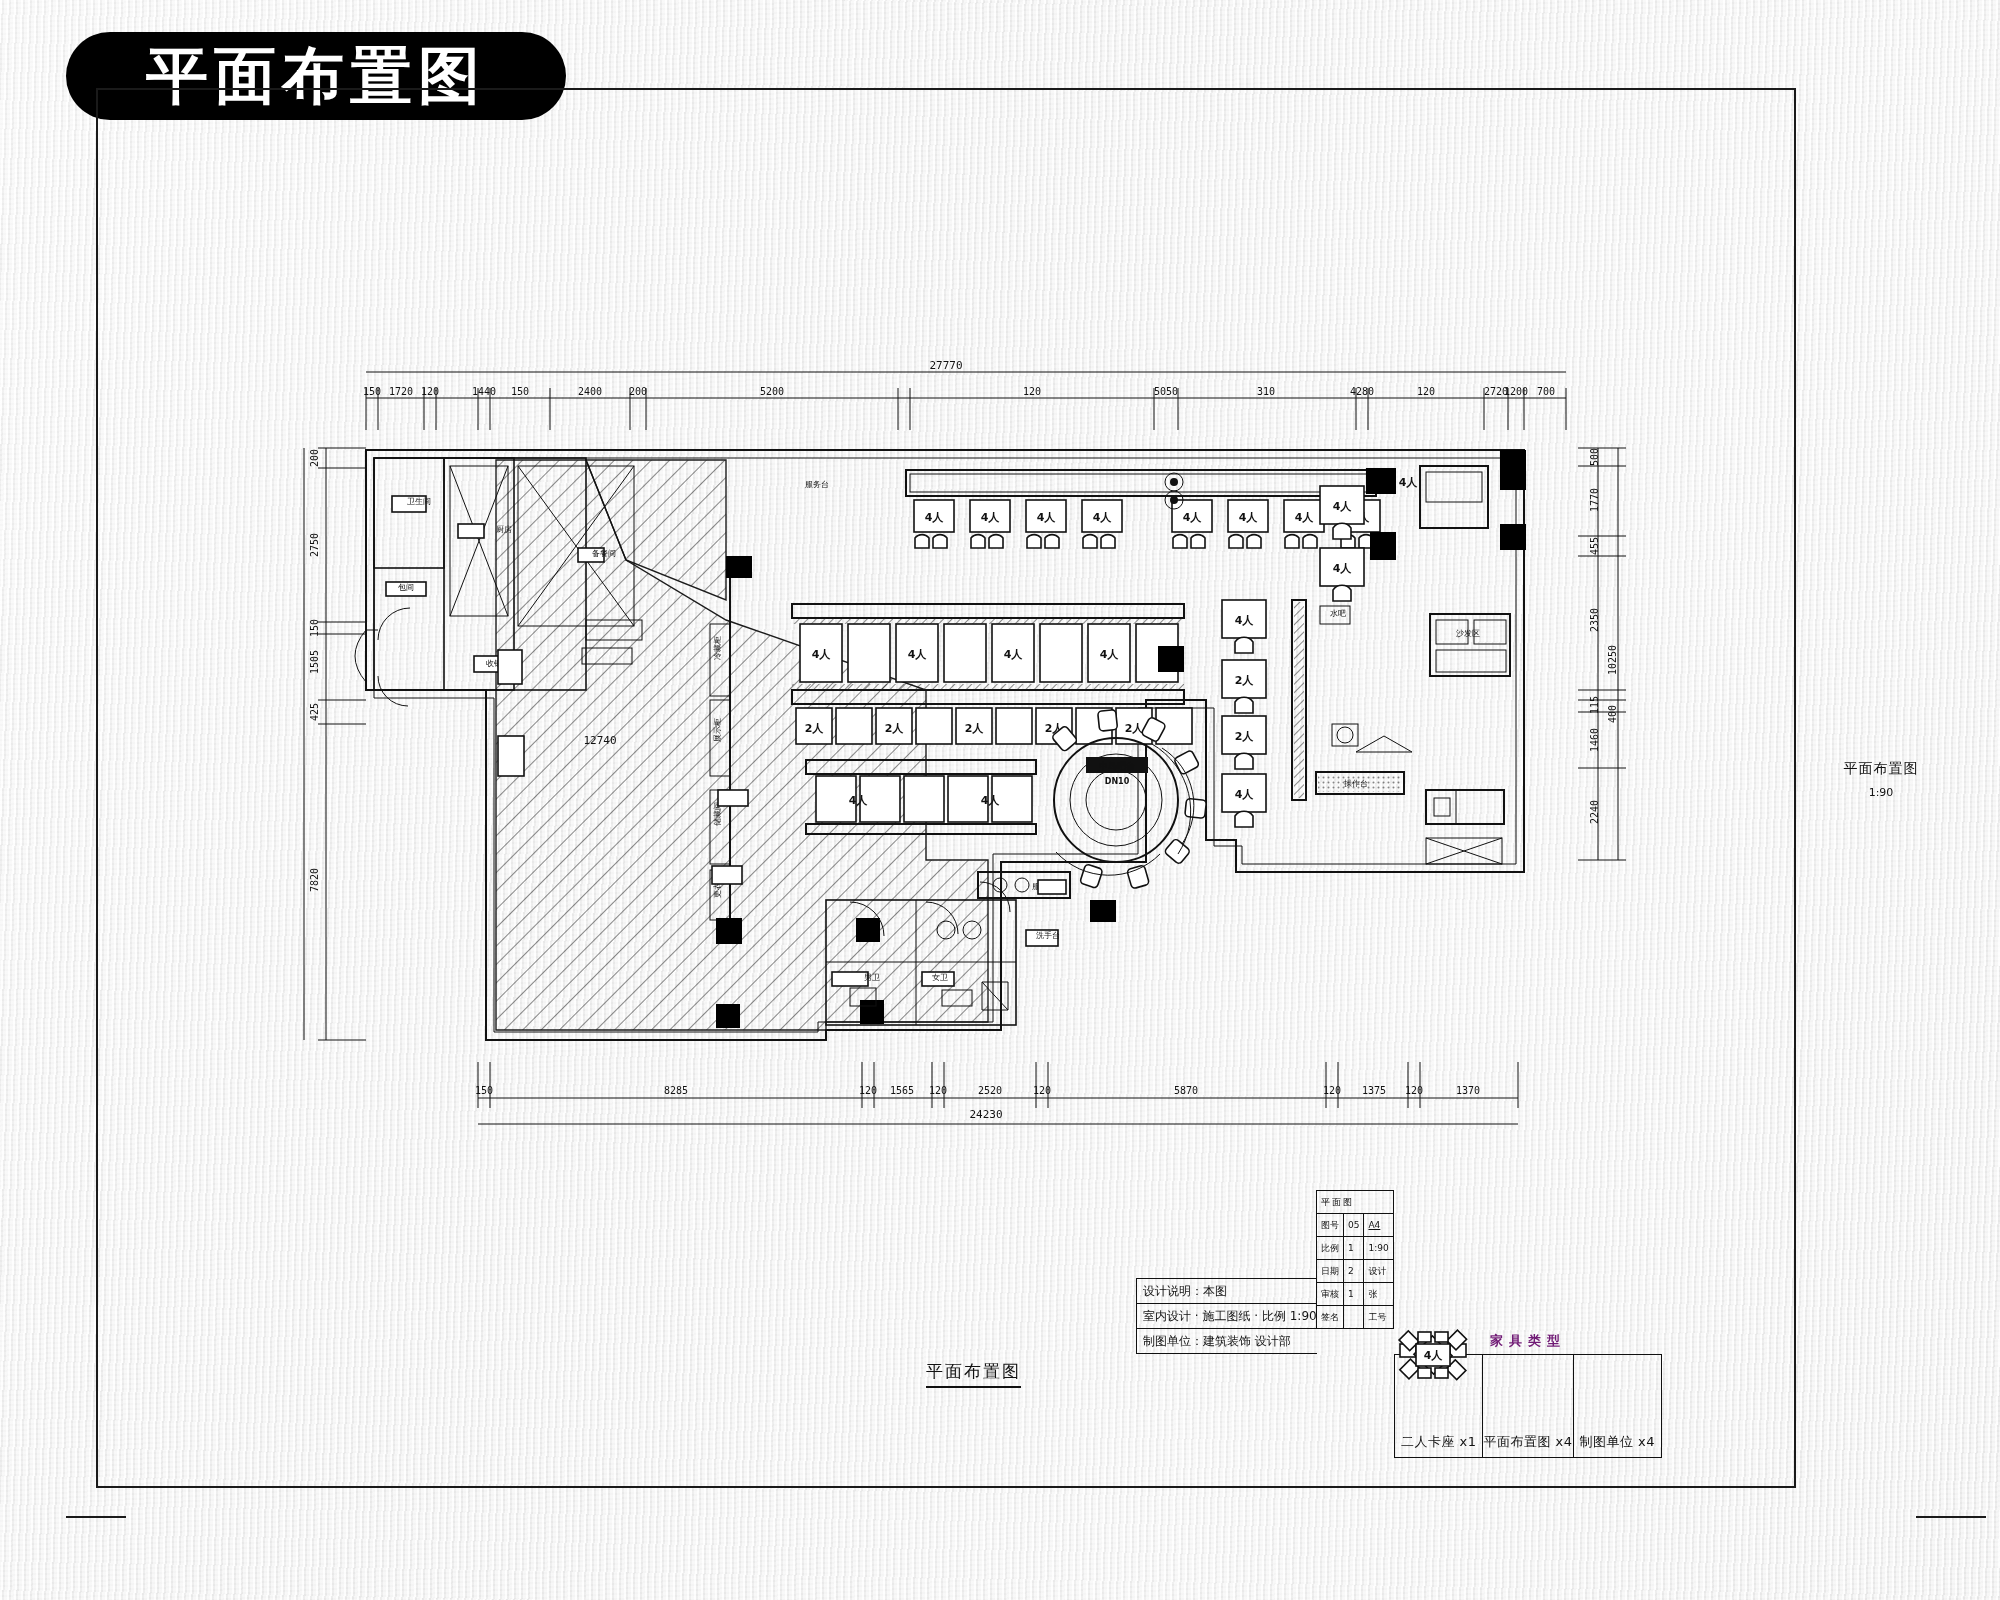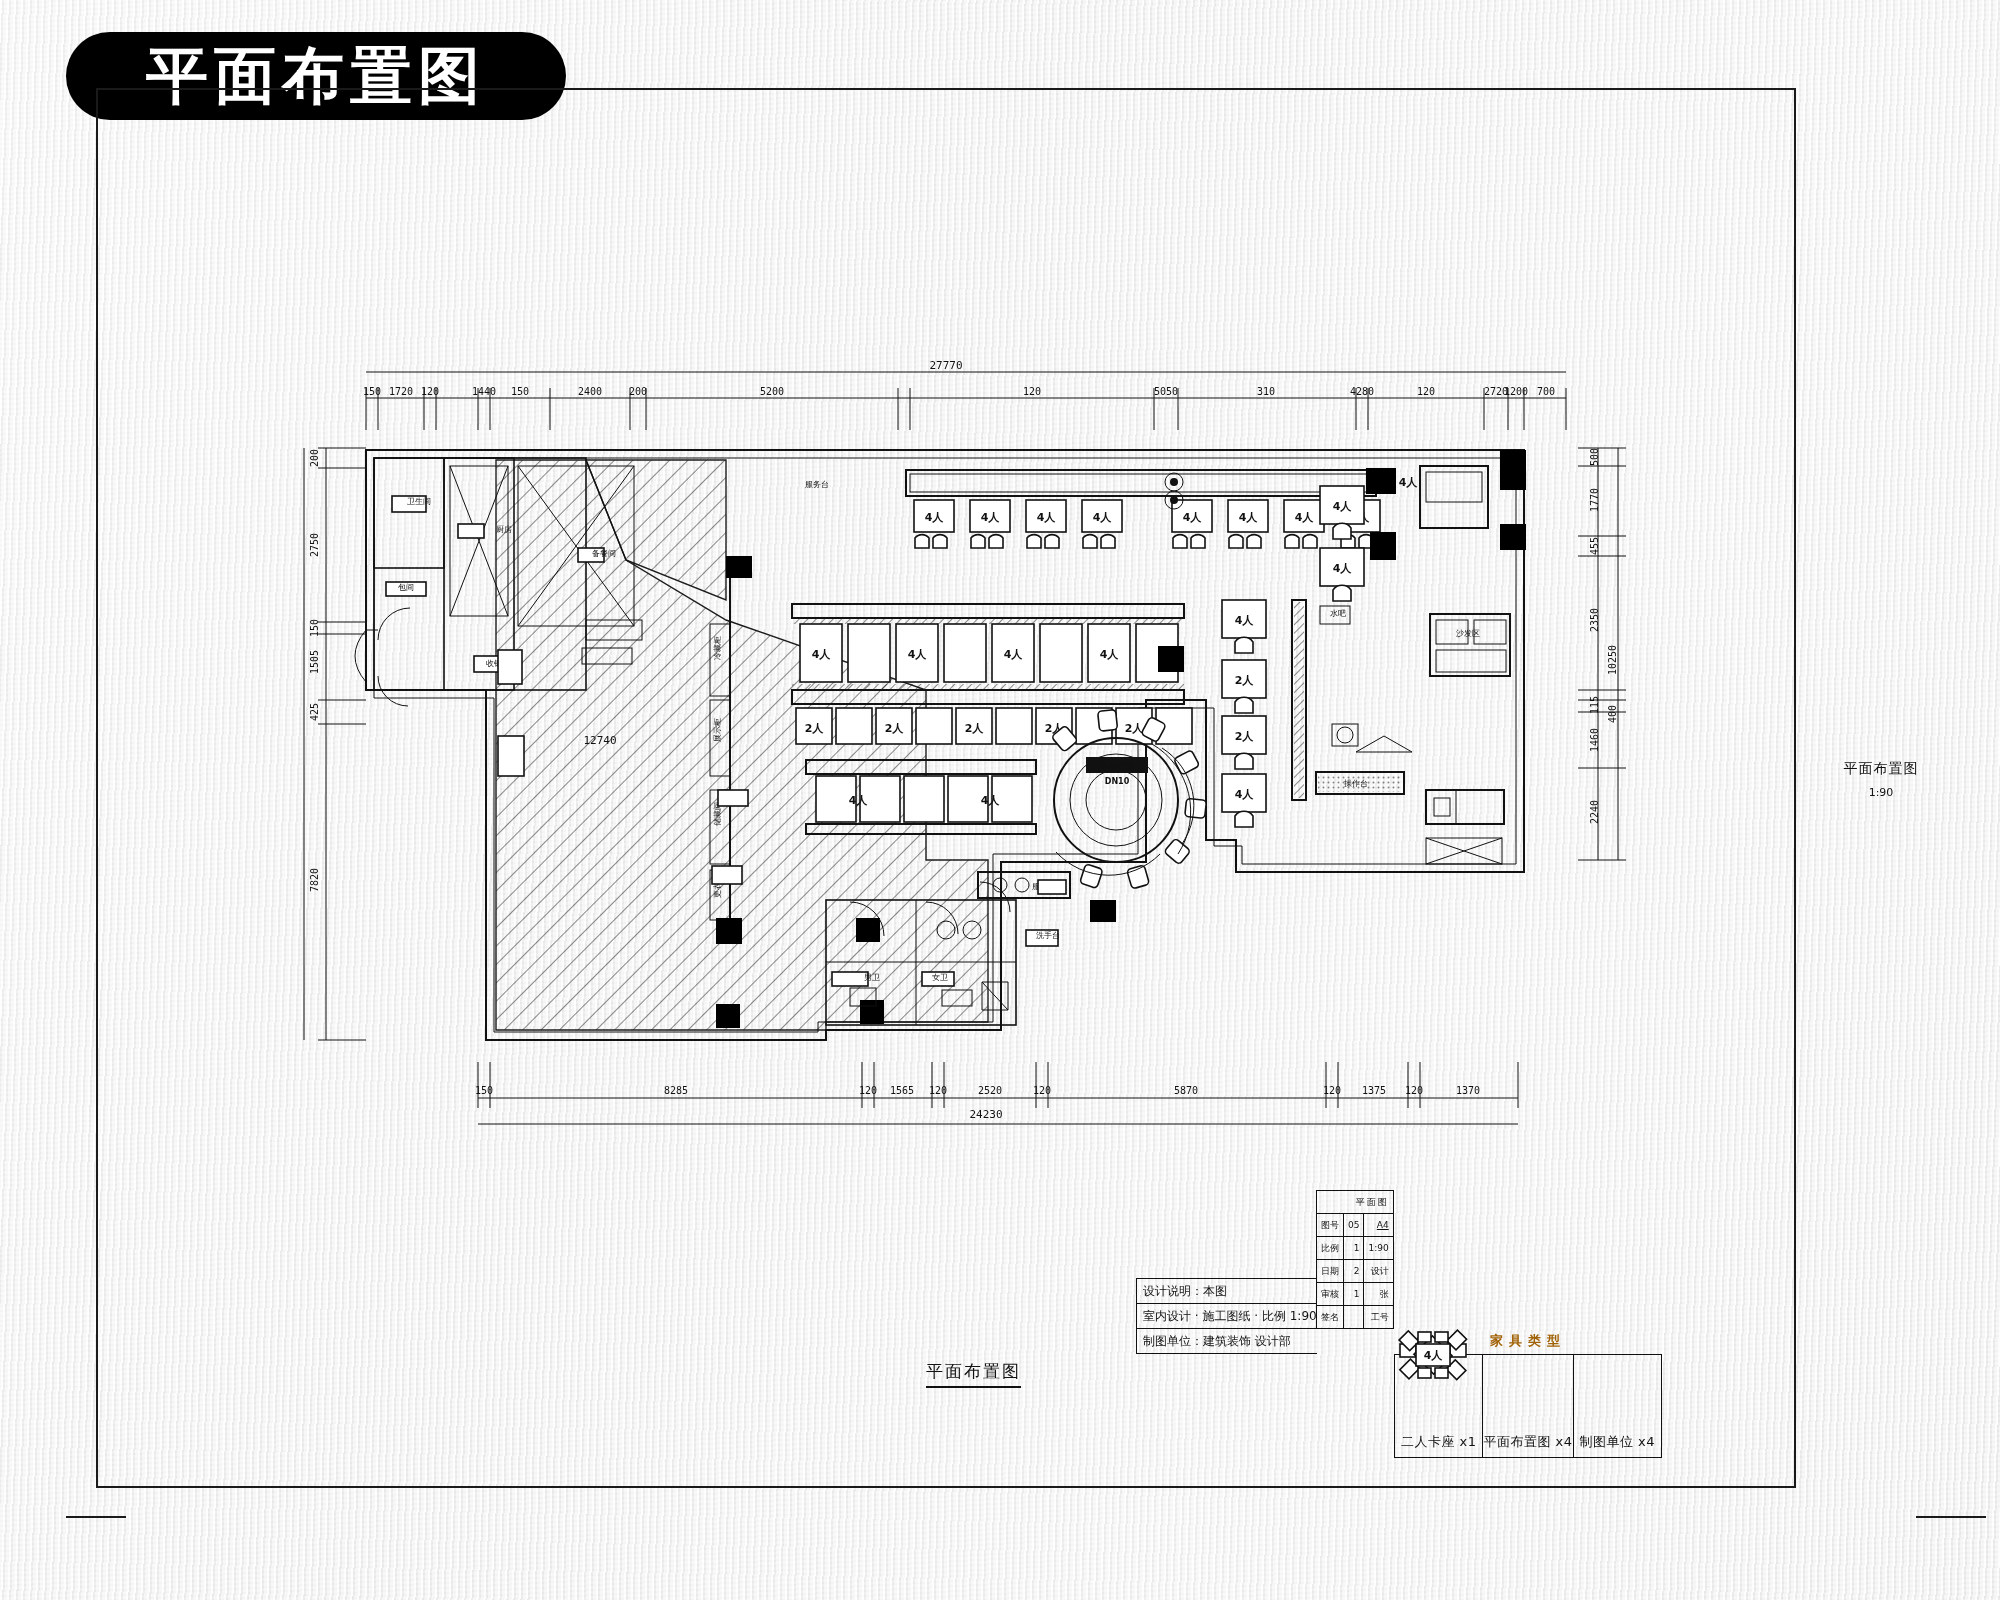--- a/index.html
+++ b/index.html
@@ -60,34 +60,34 @@
     border-bottom:2px solid #111;padding-bottom:3px;
   }
   #right-caption{
     position:absolute;left:1770px;top:760px;width:170px;text-align:center;
     font-size:14px;color:#111;letter-spacing:1px;
   }
   #right-caption .scale{display:block;font-size:11px;margin-top:8px;letter-spacing:0;}
 
   
   #legend{position:absolute;left:1368px;top:1330px;width:268px;}
-  #legend .lg-title{text-align:center;font-size:13px;letter-spacing:6px;font-weight:bold;color:#a16207;padding:2px 0 4px;}
+  #legend .lg-title{text-align:center;font-size:13px;letter-spacing:6px;font-weight:bold;color:#701a75;padding:2px 0 4px;}
   #legend .lg-body{display:flex;border:1.6px solid #111;}
   #legend .lg-cell{flex:1;border-right:1.6px solid #111;height:92px;display:flex;flex-direction:column;align-items:center;justify-content:flex-start;padding-top:10px;}
   #legend .lg-cell:last-child{border-right:none;}
   #legend .lg-cap{font-size:13px;color:#111;margin-top:auto;margin-bottom:6px;letter-spacing:.5px;white-space:nowrap;}
 
   
   #titleblock{position:absolute;left:1110px;top:1190px;}
   #tb-left{position:absolute;left:0;top:88px;width:180px;border:1.4px solid #111;border-right:none;}
   #tb-left div{height:24px;line-height:24px;font-size:12px;color:#111;padding-left:6px;border-bottom:1.4px solid #111;white-space:nowrap;overflow:hidden;}
   #tb-left div:last-child{border-bottom:none;}
   #tb-right{position:absolute;left:180px;top:0;}
   #tb-right table{border-collapse:collapse;}
-  #tb-right td{border:1.4px solid #111;height:22px;font-size:9px;color:#111;text-align:right;padding:0 4px;white-space:nowrap;}
+  #tb-right td{border:1.4px solid #111;height:22px;font-size:9px;color:#111;text-align:left;padding:0 4px;white-space:nowrap;}
   #tb-right td.hd{font-size:9px;letter-spacing:2px;}
   #tb-right td.w1{width:54px;}
   #tb-right td.w2{width:44px;}
   #tb-right td.w3{width:56px;text-decoration:underline;}
 </style>
 </head>
 <body>
 
 <div id="paper"></div>
 

